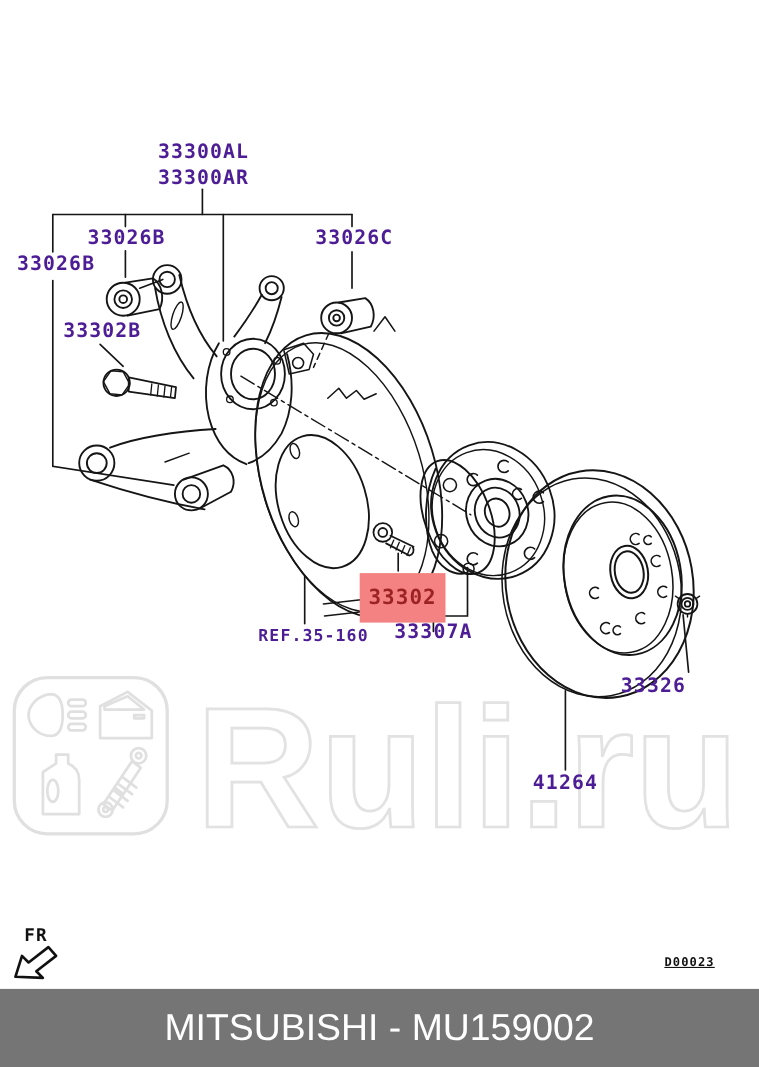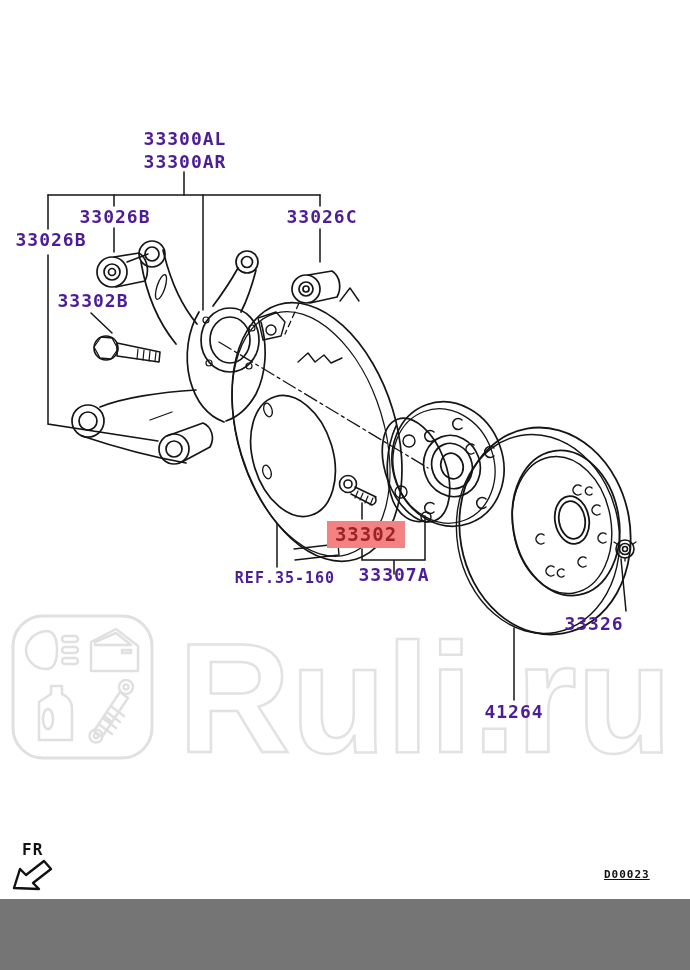--- a/index.html
+++ b/index.html
@@ -2,21 +2,21 @@
 <html><head>
 <meta charset="utf-8">
 <style>
   html,body{margin:0;padding:0;background:#fff;}
   .page{position:relative;width:690px;height:970px;background:#fff;overflow:hidden;
         font-family:"DejaVu Sans Mono",monospace;}
   svg{position:absolute;left:0;top:0;}
   .plabel{position:absolute;transform:translateX(-50%);font:bold 18px "DejaVu Sans Mono",monospace;
           letter-spacing:1px;color:#4c1d95;white-space:nowrap;line-height:1;}
   .plabel.small{font-size:15px;}
-  .highlight-label{position:absolute;left:327px;top:521px;width:78px;height:27px;
+  .highlight-label{position:absolute;left:327px;top:521px;width:78px;height:45px;
           background:#f58282;color:#9b2323;font:bold 19px "DejaVu Sans Mono",monospace;
           letter-spacing:1px;display:flex;align-items:center;justify-content:center;line-height:1;}
   .fr-label{position:absolute;left:22px;top:842px;font:bold 16px "DejaVu Sans Mono",monospace;
           letter-spacing:1px;color:#111;line-height:1;text-align:center;}
   .code-label{position:absolute;left:604px;top:869px;font:bold 11px "DejaVu Sans Mono",monospace;
           letter-spacing:1px;color:#111;line-height:1;text-decoration:underline;}
   .footer-bar{position:absolute;left:0;top:899px;width:690px;height:71px;background:#757575;
           display:flex;align-items:center;justify-content:center;gap:42px;
           font-family:"Liberation Sans",sans-serif;font-size:34px;color:#ffffff;}
   .footer-bar span{white-space:nowrap;}
@@ -201,15 +201,16 @@
   <div class="highlight-label">33302</div>
   <div class="plabel small" style="left:285px;top:571px">REF.35-160</div>
   <div class="plabel" style="left:394px;top:566px">33307A</div>
   <div class="plabel" style="left:594px;top:615px">33326</div>
   <div class="plabel" style="left:514px;top:703px">41264</div>
 
   <div class="fr-label">FR</div>
   <div class="code-label">D00023</div>
 
   <div class="footer-bar">
+    <span>MITSUBISHI - MU159002</span>
   </div>
 
 </div>
 
 </body></html>

